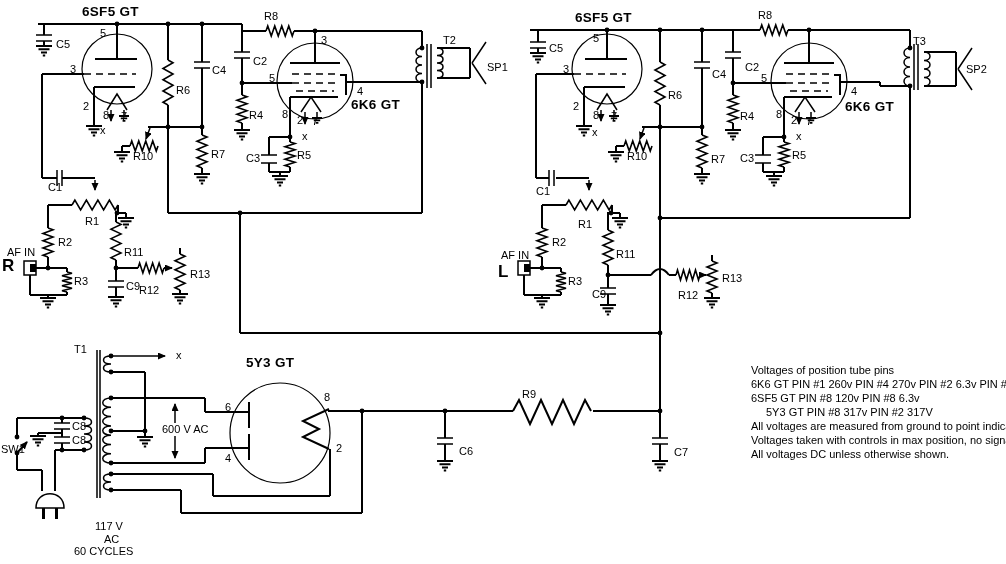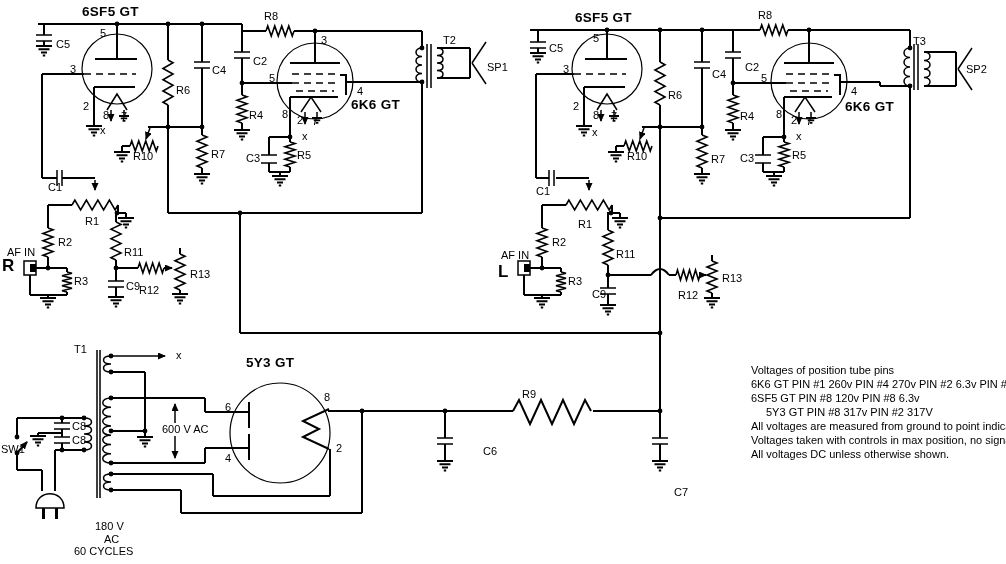--- a/index.html
+++ b/index.html
@@ -407,26 +407,26 @@
       <div class="lb" style="left: 176px; top: 349px;">x</div>
       <div class="lb vband" style="left: 160px; top: 423px;">600 V AC</div>
       <div class="lb tube" style="left: 246px; top: 355px;">5Y3 GT</div>
       <div class="lb" style="left: 225px; top: 401px;">6</div>
       <div class="lb" style="left: 324px; top: 391px;">8</div>
       <div class="lb" style="left: 225px; top: 452px;">4</div>
       <div class="lb" style="left: 336px; top: 442px;">2</div>
       <div class="lb" style="left: 1px; top: 443px;">SW1</div>
       <div class="lb" style="left: 72px; top: 420px;">C8</div>
       <div class="lb" style="left: 72px; top: 434px;">C8</div>
-      <div class="lb" style="left: 95px; top: 520px;">180 V</div>
+      <div class="lb" style="left: 95px; top: 520px;">117 V</div>
       <div class="lb" style="left: 104px; top: 533px;">AC</div>
       <div class="lb" style="left: 74px; top: 545px; text-align: right;">60 CYCLES</div>
-      <div class="lb" style="left: 459px; top: 445px; margin-left: 24px;">C6</div>
+      <div class="lb" style="left: 459px; top: 445px;">C6</div>
       <div class="lb" style="left: 522px; top: 388px;">R9</div>
-      <div class="lb" style="left: 674px; top: 446px; margin-top: 40px;">C7</div>
+      <div class="lb" style="left: 674px; top: 446px;">C7</div>
       <div class="lb note" style="left: 751px; top: 364px;">Voltages of position tube pins</div>
       <div class="lb note" style="left: 751px; top: 378px;">6K6 GT PIN #1 260v PIN #4 270v PIN #2 6.3v PIN #8 14.5v</div>
       <div class="lb note" style="left: 751px; top: 392px;">6SF5 GT PIN #8 120v PIN #8 6.3v</div>
       <div class="lb note" style="left: 751px; top: 406px; margin-left: 15px;">5Y3 GT PIN #8 317v PIN #2 317V</div>
       <div class="lb note" style="left: 751px; top: 420px;">All voltages are measured from ground to point indicated.</div>
       <div class="lb note" style="left: 751px; top: 434px;">Voltages taken with controls in max position, no signal.</div>
       <div class="lb note" style="left: 751px; top: 448px; text-align: center;">All voltages DC unless otherwise shown.</div>
     </div>
 </div>
 

